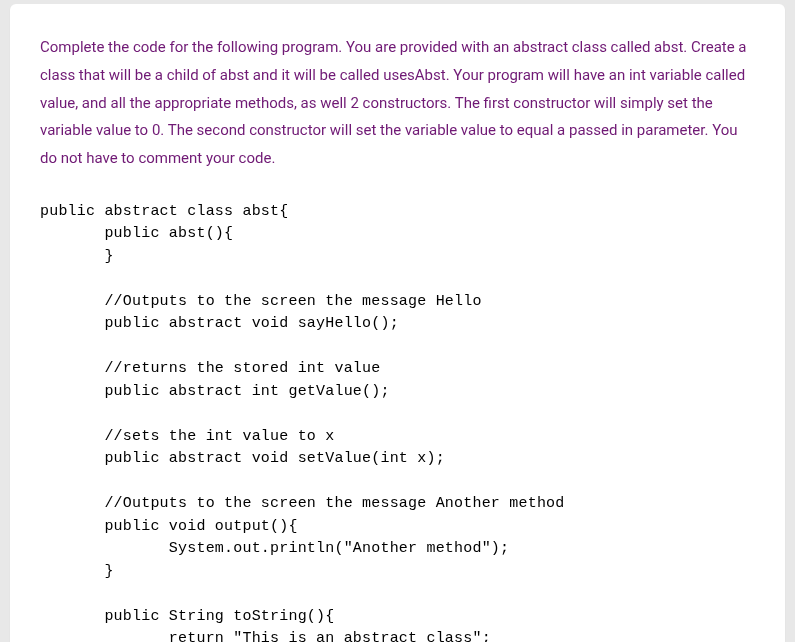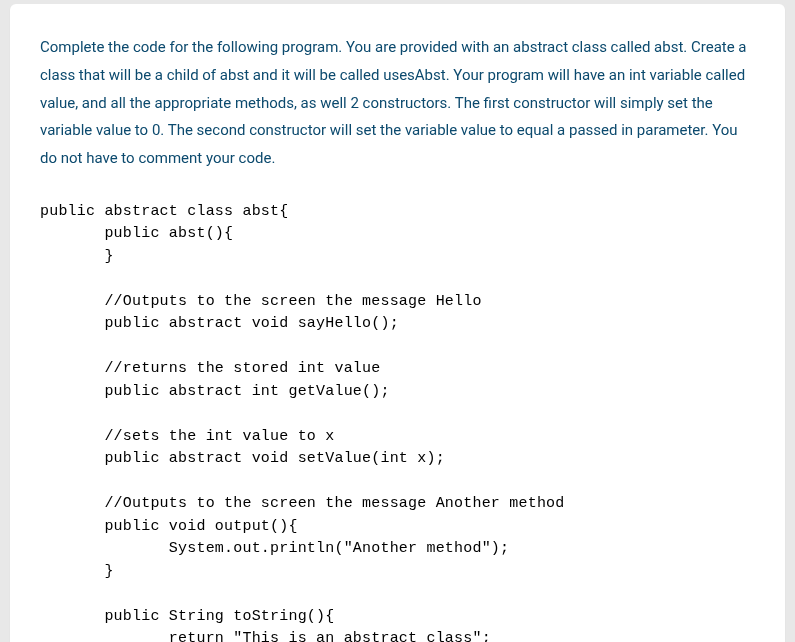--- a/index.html
+++ b/index.html
@@ -13,21 +13,21 @@
       padding: 4px 10px 10px 10px;
       width: 795px;
     }
     .card {
       background: #ffffff;
       border-radius: 6px;
       padding: 30px 30px 20px 30px;
       box-shadow: 0 1px 2px rgba(0,0,0,0.05);
     }
     .prompt-text {
-      color: #0c4a6e;
+      color: #701a75;
       font-size: 15px;
       line-height: 1.85;
       margin-bottom: 28px;
     }
     .code-block {
       font-family: "Courier New", Courier, monospace;
       font-size: 15px;
       line-height: 1.5;
       color: #000000;
       white-space: pre;

